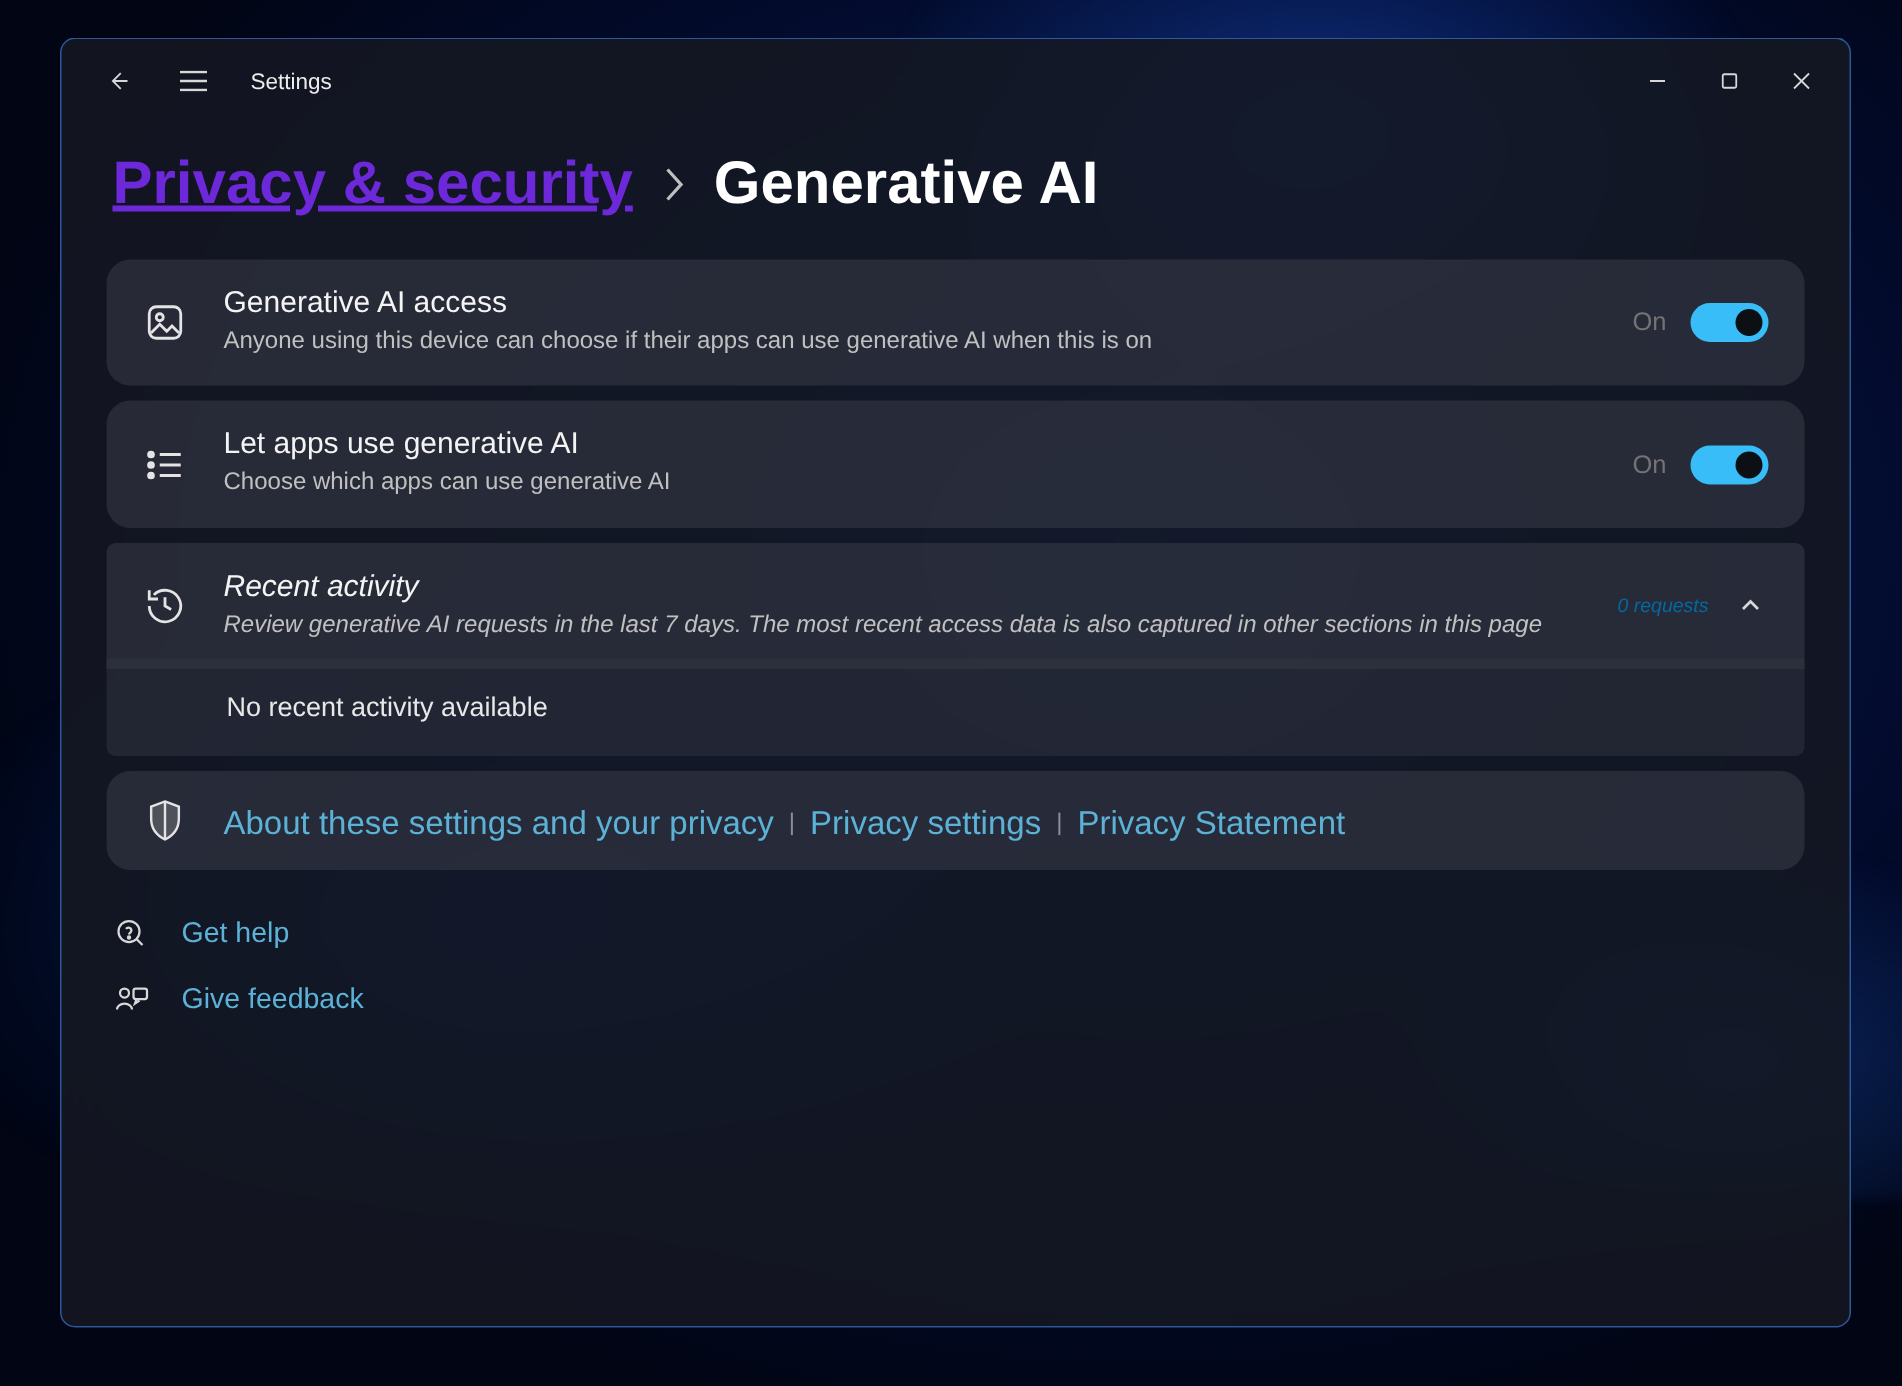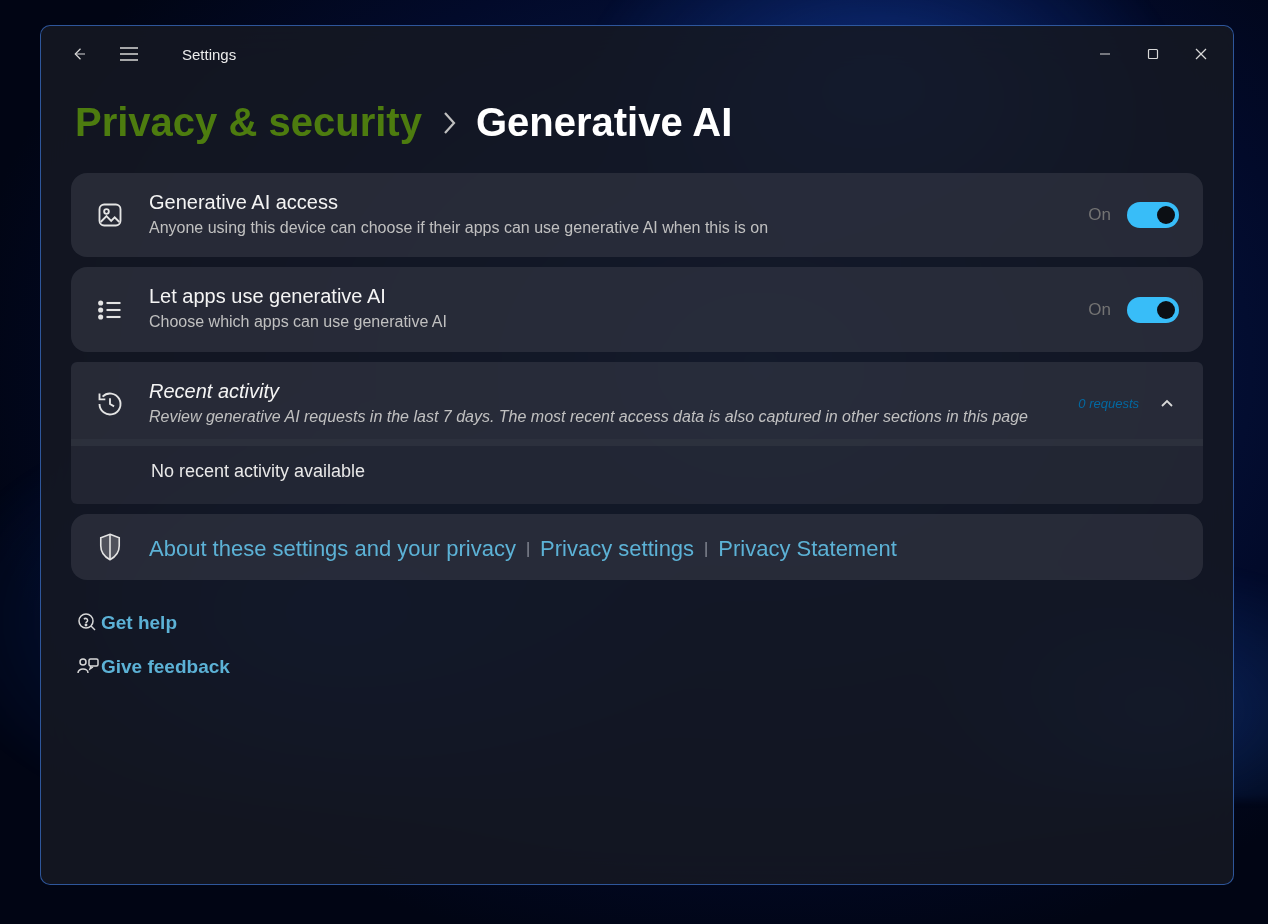--- a/index.html
+++ b/index.html
@@ -44,38 +44,39 @@
   }
   .tb-btn {
     width: 40px; height: 40px;
     display:flex;align-items:center;justify-content:center;
     border-radius:4px;
     cursor:pointer;
     color:#d8d8d8;
   }
   .tb-title{
     font-size:15px;
-    margin-left:33px;
+    margin-left:18px;
     color:#ececec;
   }
   .tb-spacer{flex:1;}
   .wc { width:48px;height:40px;display:flex;align-items:center;justify-content:center;cursor:pointer;color:#d8d8d8;}
 
   .content{
     flex:1;
     padding: 8px 30px 20px 30px;
     overflow-y:auto;
   }
   .breadcrumb{
     display:flex;align-items:center;gap:18px;
     margin: 10px 0 28px 4px;
   }
   .bc-parent{
-    font-size:40px;font-weight:600;color:#4d7c0f;
+    font-size:40px;font-weight:600;color:#6d28d9;
     cursor:pointer;
+    text-decoration:underline;
   }
   .bc-chevron{ color:#bfbfbf; }
   .bc-current{
     font-size:40px;font-weight:600;color:#ffffff;
   }
 
   .card{
     background: rgba(56,60,72,0.55);
     border-radius:16px;
     margin-bottom:10px;
@@ -114,21 +115,21 @@
     padding:22px 24px 22px 80px;
     color:#e8e8e8;
     font-size:18px;
   }
 
   .links-row{display:flex;gap:10px;align-items:center;margin-top:4px;flex-wrap:wrap;}
   .link{color:#5cb2d6;font-size:22px;cursor:pointer;}
   .sep{color:#8a8f99;}
 
   .footer-links{margin-top:30px;padding-left:4px;}
-  .fl{display:flex;align-items:center;margin-bottom:18px;cursor:pointer;font-weight:bold;}
+  .fl{display:flex;align-items:center;gap:20px;margin-bottom:18px;cursor:pointer;}
   .fl-icon{width:26px;height:26px;color:#d8d8d8;display:flex;align-items:center;justify-content:center;}
   .fl-text{color:#5cb2d6;font-size:19px;}
 
   svg{display:block;}
 </style>
 </head>
 <body>
 
 <div class="window">
 

